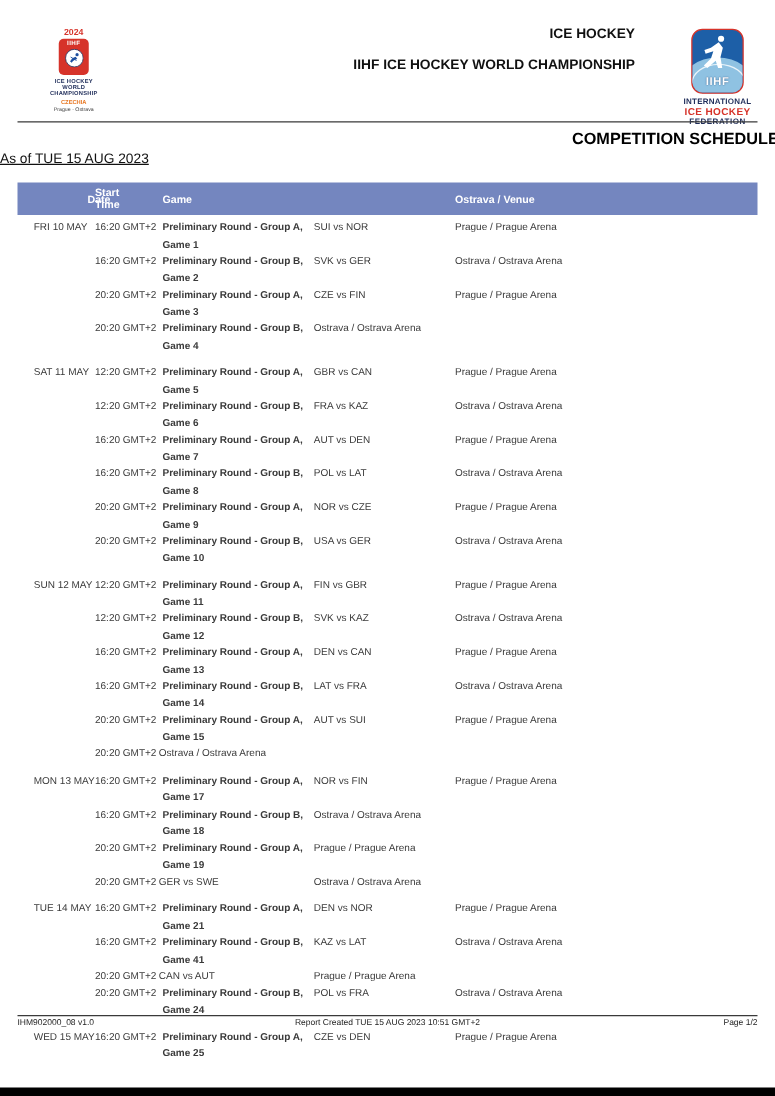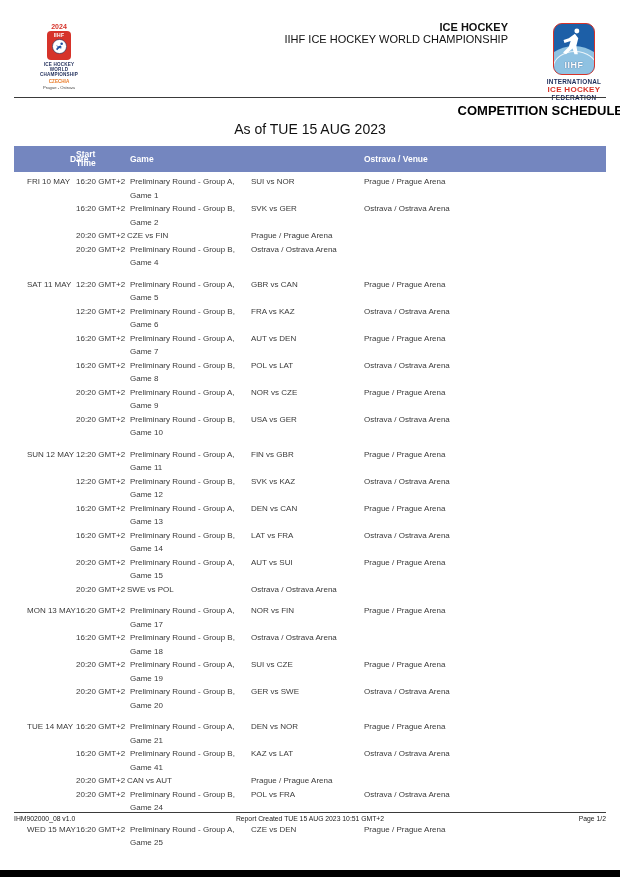--- a/index.html
+++ b/index.html
@@ -15,49 +15,49 @@
   .el-box{width:24px;height:29px;background:var(--accent_red,#d6332a);border-radius:4px;margin:1px auto 2px auto;padding-top:1px;box-sizing:border-box;}
   .el-iihf{color:#fff;font-weight:bold;font-size:5px;letter-spacing:.3px;}
   .el-circle{width:15px;height:15px;margin:1px auto 0 auto;}
   .el-title{color:var(--navy,#1f2d5a);font-weight:bold;font-size:4.6px;line-height:5.2px;letter-spacing:.2px;}
   .el-country{color:var(--orange,#e87722);font-weight:bold;font-size:4.6px;margin-top:1px;}
   .el-cities{color:#444;font-size:4.2px;margin-top:1.5px;}
 
   
   .head-titles{position:absolute;top:21px;right:112px;text-align:right;color:#111;}
   .ht1{font-weight:bold;font-size:11px;}
-  .ht2{font-weight:normal;font-size:11px;}
+  .ht2{font-weight:bold;font-size:11px;margin-top:13px;}
 
   
   .iihf-logo{position:absolute;top:23px;right:6px;width:80px;text-align:center;line-height:normal;}
   .il-box{width:42px;height:52px;margin:0 auto;background:var(--logo_blue,#1d5fa7);border:1.5px solid var(--accent_red,#d6332a);border-radius:9px;position:relative;overflow:hidden;box-sizing:border-box;}
   .il-globe{position:absolute;left:-9px;bottom:-16px;width:58px;height:44px;background:var(--globe_blue,#8fc2e2);border-radius:50%;}
   .il-globe:before{content:"";position:absolute;left:8px;top:5px;width:42px;height:30px;border:1px solid rgba(255,255,255,.8);border-radius:50%;}
   .il-player{position:absolute;top:2px;left:0;width:100%;height:30px;}
   .il-iihf{position:absolute;bottom:4px;left:0;width:100%;color:#fff;font-weight:bold;font-size:9px;letter-spacing:.5px;text-shadow:0 0 1px #16376b;}
   .il-t1{color:var(--navy,#1f2d5a);font-weight:bold;font-size:6.4px;margin-top:3px;letter-spacing:.2px;}
   .il-t2{color:var(--accent_red,#d6332a);font-weight:bold;font-size:8px;letter-spacing:.3px;}
   .il-t3{color:var(--navy,#1f2d5a);font-weight:bold;font-size:6.4px;letter-spacing:.4px;}
 
   
   .rule-top{position:absolute;left:14px;right:14px;top:97px;border-top:1px solid #3a3a3a;}
   .doc-title{position:absolute;top:103px;left:3px;width:100%;text-align:right;font-weight:bold;font-size:13px;color:#000;}
-  .doc-subtitle{position:absolute;top:121px;left:0;width:100%;text-align:center;font-size:14px;color:#111;}
+  .doc-subtitle{position:absolute;top:121px;left:0;width:100%;font-size:11px;color:#111;text-decoration:underline;}
 
   
   .table{position:absolute;left:14px;top:146px;width:592px;}
   .thead{display:grid;grid-template-columns:62px 51px 237px auto;background:var(--table_header_bg,#7486bf);color:#fff;font-weight:bold;font-size:8.5px;height:26px;align-items:center;}
   .th-date{text-align:center;padding-left:20px;margin-left:36px;}
   .th-time{white-space:pre-line;line-height:9px;}
   .th-game{padding-left:3px;}
   .tbody{padding-top:3px;}
   .day-block{margin-bottom:8px;}
   .row{display:grid;grid-template-columns:62px 51px 124px 113px auto;font-size:8px;line-height:13.5px;}
   .c-date{padding-left:13px;}
-  .c-game{padding-left:3px;}
+  .c-game{padding-left:3px;font-weight:bold;}
 
   
   .rule-bottom{position:absolute;left:14px;right:14px;top:812px;border-top:1px solid #3a3a3a;}
   .footer{position:absolute;left:14px;right:14px;top:815px;display:grid;grid-template-columns:1fr auto 1fr;font-size:6.8px;color:#222;}
   .f-center{text-align:center;}
   .f-right{text-align:right;}
   .bottom-bar{position:absolute;left:0;right:0;bottom:0;height:7px;background:#000;}
 </style>
 </head>
 <body>
@@ -129,20 +129,21 @@
           <div class="row">
             <span class="c-date"></span>
             <span class="c-time">16:20 GMT+2</span>
             <span class="c-game">Preliminary Round - Group B, Game 2</span>
             <span class="c-teams">SVK vs GER</span>
             <span class="c-loc">Ostrava / Ostrava Arena</span>
           </div>
           <div class="row">
             <span class="c-date"></span>
             <span class="c-time">20:20 GMT+2</span>
+            <span class="c-game">Preliminary Round - Group A, Game 3</span>
             <span class="c-teams">CZE vs FIN</span>
             <span class="c-loc">Prague / Prague Arena</span>
           </div>
           <div class="row">
             <span class="c-date"></span>
             <span class="c-time">20:20 GMT+2</span>
             <span class="c-game">Preliminary Round - Group B, Game 4</span>
             <span class="c-loc">Ostrava / Ostrava Arena</span>
           </div>
         </div>
@@ -222,21 +223,20 @@
           <div class="row">
             <span class="c-date"></span>
             <span class="c-time">20:20 GMT+2</span>
             <span class="c-game">Preliminary Round - Group A, Game 15</span>
             <span class="c-teams">AUT vs SUI</span>
             <span class="c-loc">Prague / Prague Arena</span>
           </div>
           <div class="row">
             <span class="c-date"></span>
             <span class="c-time">20:20 GMT+2</span>
-            <span class="c-teams">SWE vs POL</span>
             <span class="c-loc">Ostrava / Ostrava Arena</span>
           </div>
         </div>
         <div class="day-block">
           <div class="row">
             <span class="c-date">MON 13 MAY</span>
             <span class="c-time">16:20 GMT+2</span>
             <span class="c-game">Preliminary Round - Group A, Game 17</span>
             <span class="c-teams">NOR vs FIN</span>
             <span class="c-loc">Prague / Prague Arena</span>
@@ -244,27 +244,25 @@
           <div class="row">
             <span class="c-date"></span>
             <span class="c-time">16:20 GMT+2</span>
             <span class="c-game">Preliminary Round - Group B, Game 18</span>
             <span class="c-loc">Ostrava / Ostrava Arena</span>
           </div>
           <div class="row">
             <span class="c-date"></span>
             <span class="c-time">20:20 GMT+2</span>
             <span class="c-game">Preliminary Round - Group A, Game 19</span>
-            <span class="c-teams">SUI vs CZE</span>
-            <span class="c-loc">Prague / Prague Arena</span>
-          </div>
-          <div class="row">
-            <span class="c-date"></span>
-            <span class="c-time">20:20 GMT+2</span>
-            <span class="c-game">Preliminary Round - Group B, Game 20</span>
+            <span class="c-loc">Prague / Prague Arena</span>
+          </div>
+          <div class="row">
+            <span class="c-date"></span>
+            <span class="c-time">20:20 GMT+2</span>
             <span class="c-teams">GER vs SWE</span>
             <span class="c-loc">Ostrava / Ostrava Arena</span>
           </div>
         </div>
         <div class="day-block">
           <div class="row">
             <span class="c-date">TUE 14 MAY</span>
             <span class="c-time">16:20 GMT+2</span>
             <span class="c-game">Preliminary Round - Group A, Game 21</span>
             <span class="c-teams">DEN vs NOR</span>

